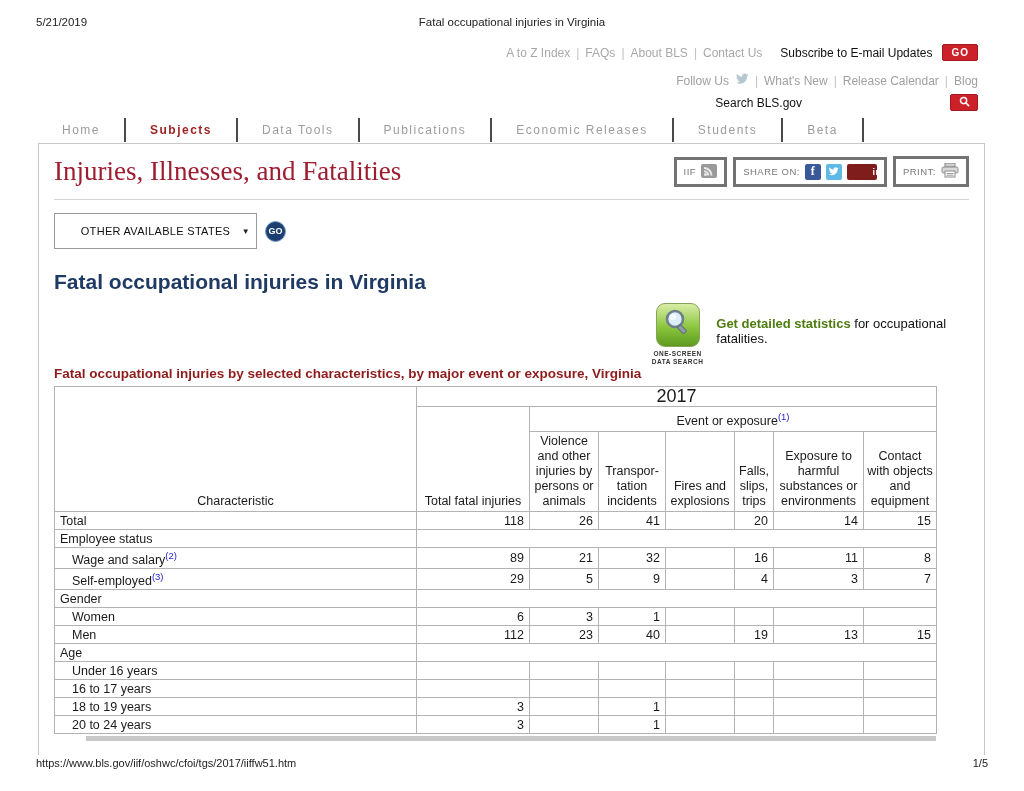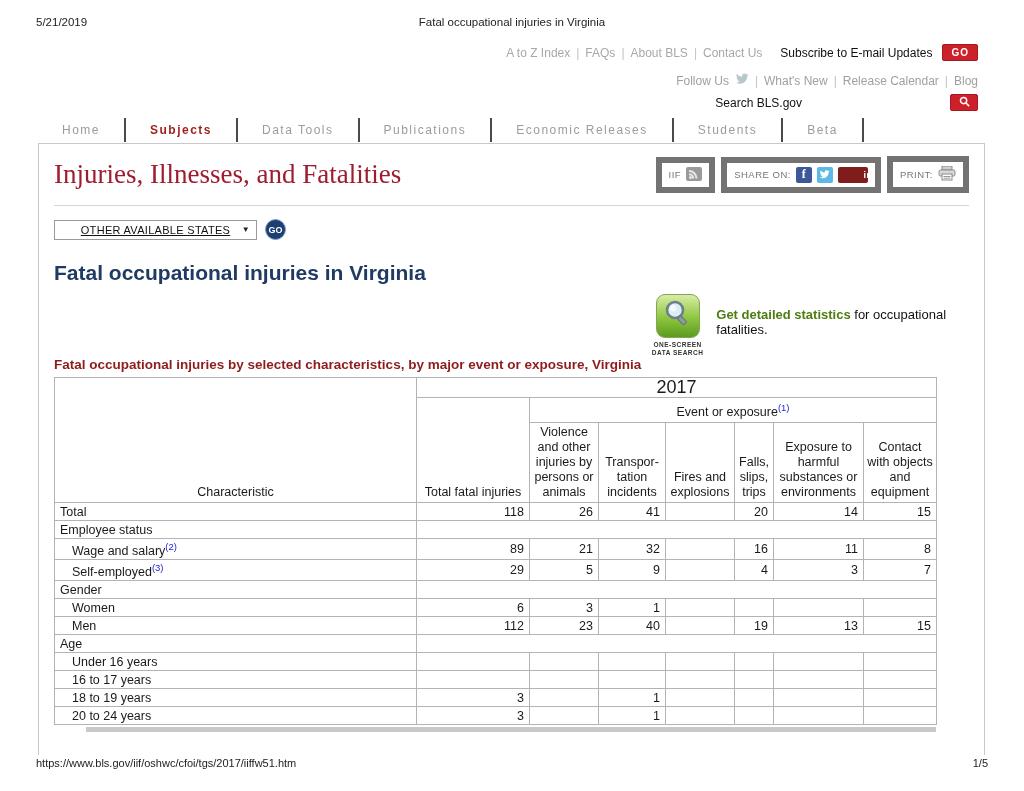--- a/index.html
+++ b/index.html
@@ -29,29 +29,29 @@
   .tab { font-size:12px; letter-spacing:1.5px; color:#9c9c9c; padding:4px 24px; cursor:pointer; white-space:nowrap; }
   .tab.active { color:#9e1f1f; font-weight:bold; }
   .tabsep { width:2px; height:24px; background:#4a4a4a; }
 
   
   .content-box { position:absolute; left:38px; top:143px; right:39px; height:612px; border:1px solid #c9c9c9; border-bottom:none; background:#fff; padding:0 15px; }
 
   .masthead { display:flex; justify-content:space-between; align-items:center; padding:12px 0 12px 0; border-bottom:1px solid #d5d5d5; }
   .masthead h1 { font-family:"Liberation Serif", serif; font-weight:normal; font-size:27px; color:#9e1c30; }
   .badge-row { display:flex; gap:6px; align-items:center; }
-  .badge { border:6px solid #737373; background:#fff; display:flex; align-items:center; gap:5px; padding:4px 7px; font-size:9.5px; color:#777; letter-spacing:.5px; cursor:pointer; }
+  .badge { border:3px solid #737373; background:#fff; display:flex; align-items:center; gap:5px; padding:4px 7px; font-size:9.5px; color:#777; letter-spacing:.5px; cursor:pointer; }
   .sq { width:16px; height:16px; border-radius:2px; display:flex; align-items:center; justify-content:center; color:#fff; font-weight:bold; font-size:10px; }
   .sq.fb { background:#3b5998; font-family:"Liberation Serif", serif; font-size:12px; }
   .sq.tw { background:#5eb9e6; }
   .sq.li { background:#7f1d1d; font-size:9px;padding-left:30px; }
 
   
   .state-row { margin-top:13px; display:flex; align-items:center; gap:8px; }
-  .state-select { width:203px; height:20px; border:1px solid #9a9a9a; background:#fff; display:flex; align-items:center; justify-content:center; position:relative; font-size:11px; color:#111; letter-spacing:.3px; cursor:pointer;text-decoration:underline; }
+  .state-select { width:203px; height:36px; border:1px solid #9a9a9a; background:#fff; display:flex; align-items:center; justify-content:center; position:relative; font-size:11px; color:#111; letter-spacing:.3px; cursor:pointer; }
   .state-select .caret { position:absolute; right:6px; font-size:8px; color:#222; }
   .go-circle { width:21px; height:21px; border-radius:50%; background:#1c3e71; border:1px solid #7ea0c8; color:#fff; font-size:9px; font-weight:bold; display:flex; align-items:center; justify-content:center; cursor:pointer; }
 
   .page-heading { margin-top:21px; font-size:21px; font-weight:bold; color:#1f3a63; }
 
   
   .stats-block { margin-top:9px; margin-left:597px; display:flex; align-items:flex-start; gap:12px; }
   .oss-wrap { display:flex; flex-direction:column; align-items:center; width:60px; }
   .oss-icon { width:44px; height:44px; border-radius:9px; border:1px solid #86a35a; background:linear-gradient(#d8eda6, #8cc63f 55%, #5d9a1f); display:flex; align-items:center; justify-content:center; cursor:pointer; }
   .oss-caption { margin-top:3px; font-size:6.5px; font-weight:bold; color:#333; letter-spacing:.5px; text-align:center; line-height:8px; }

